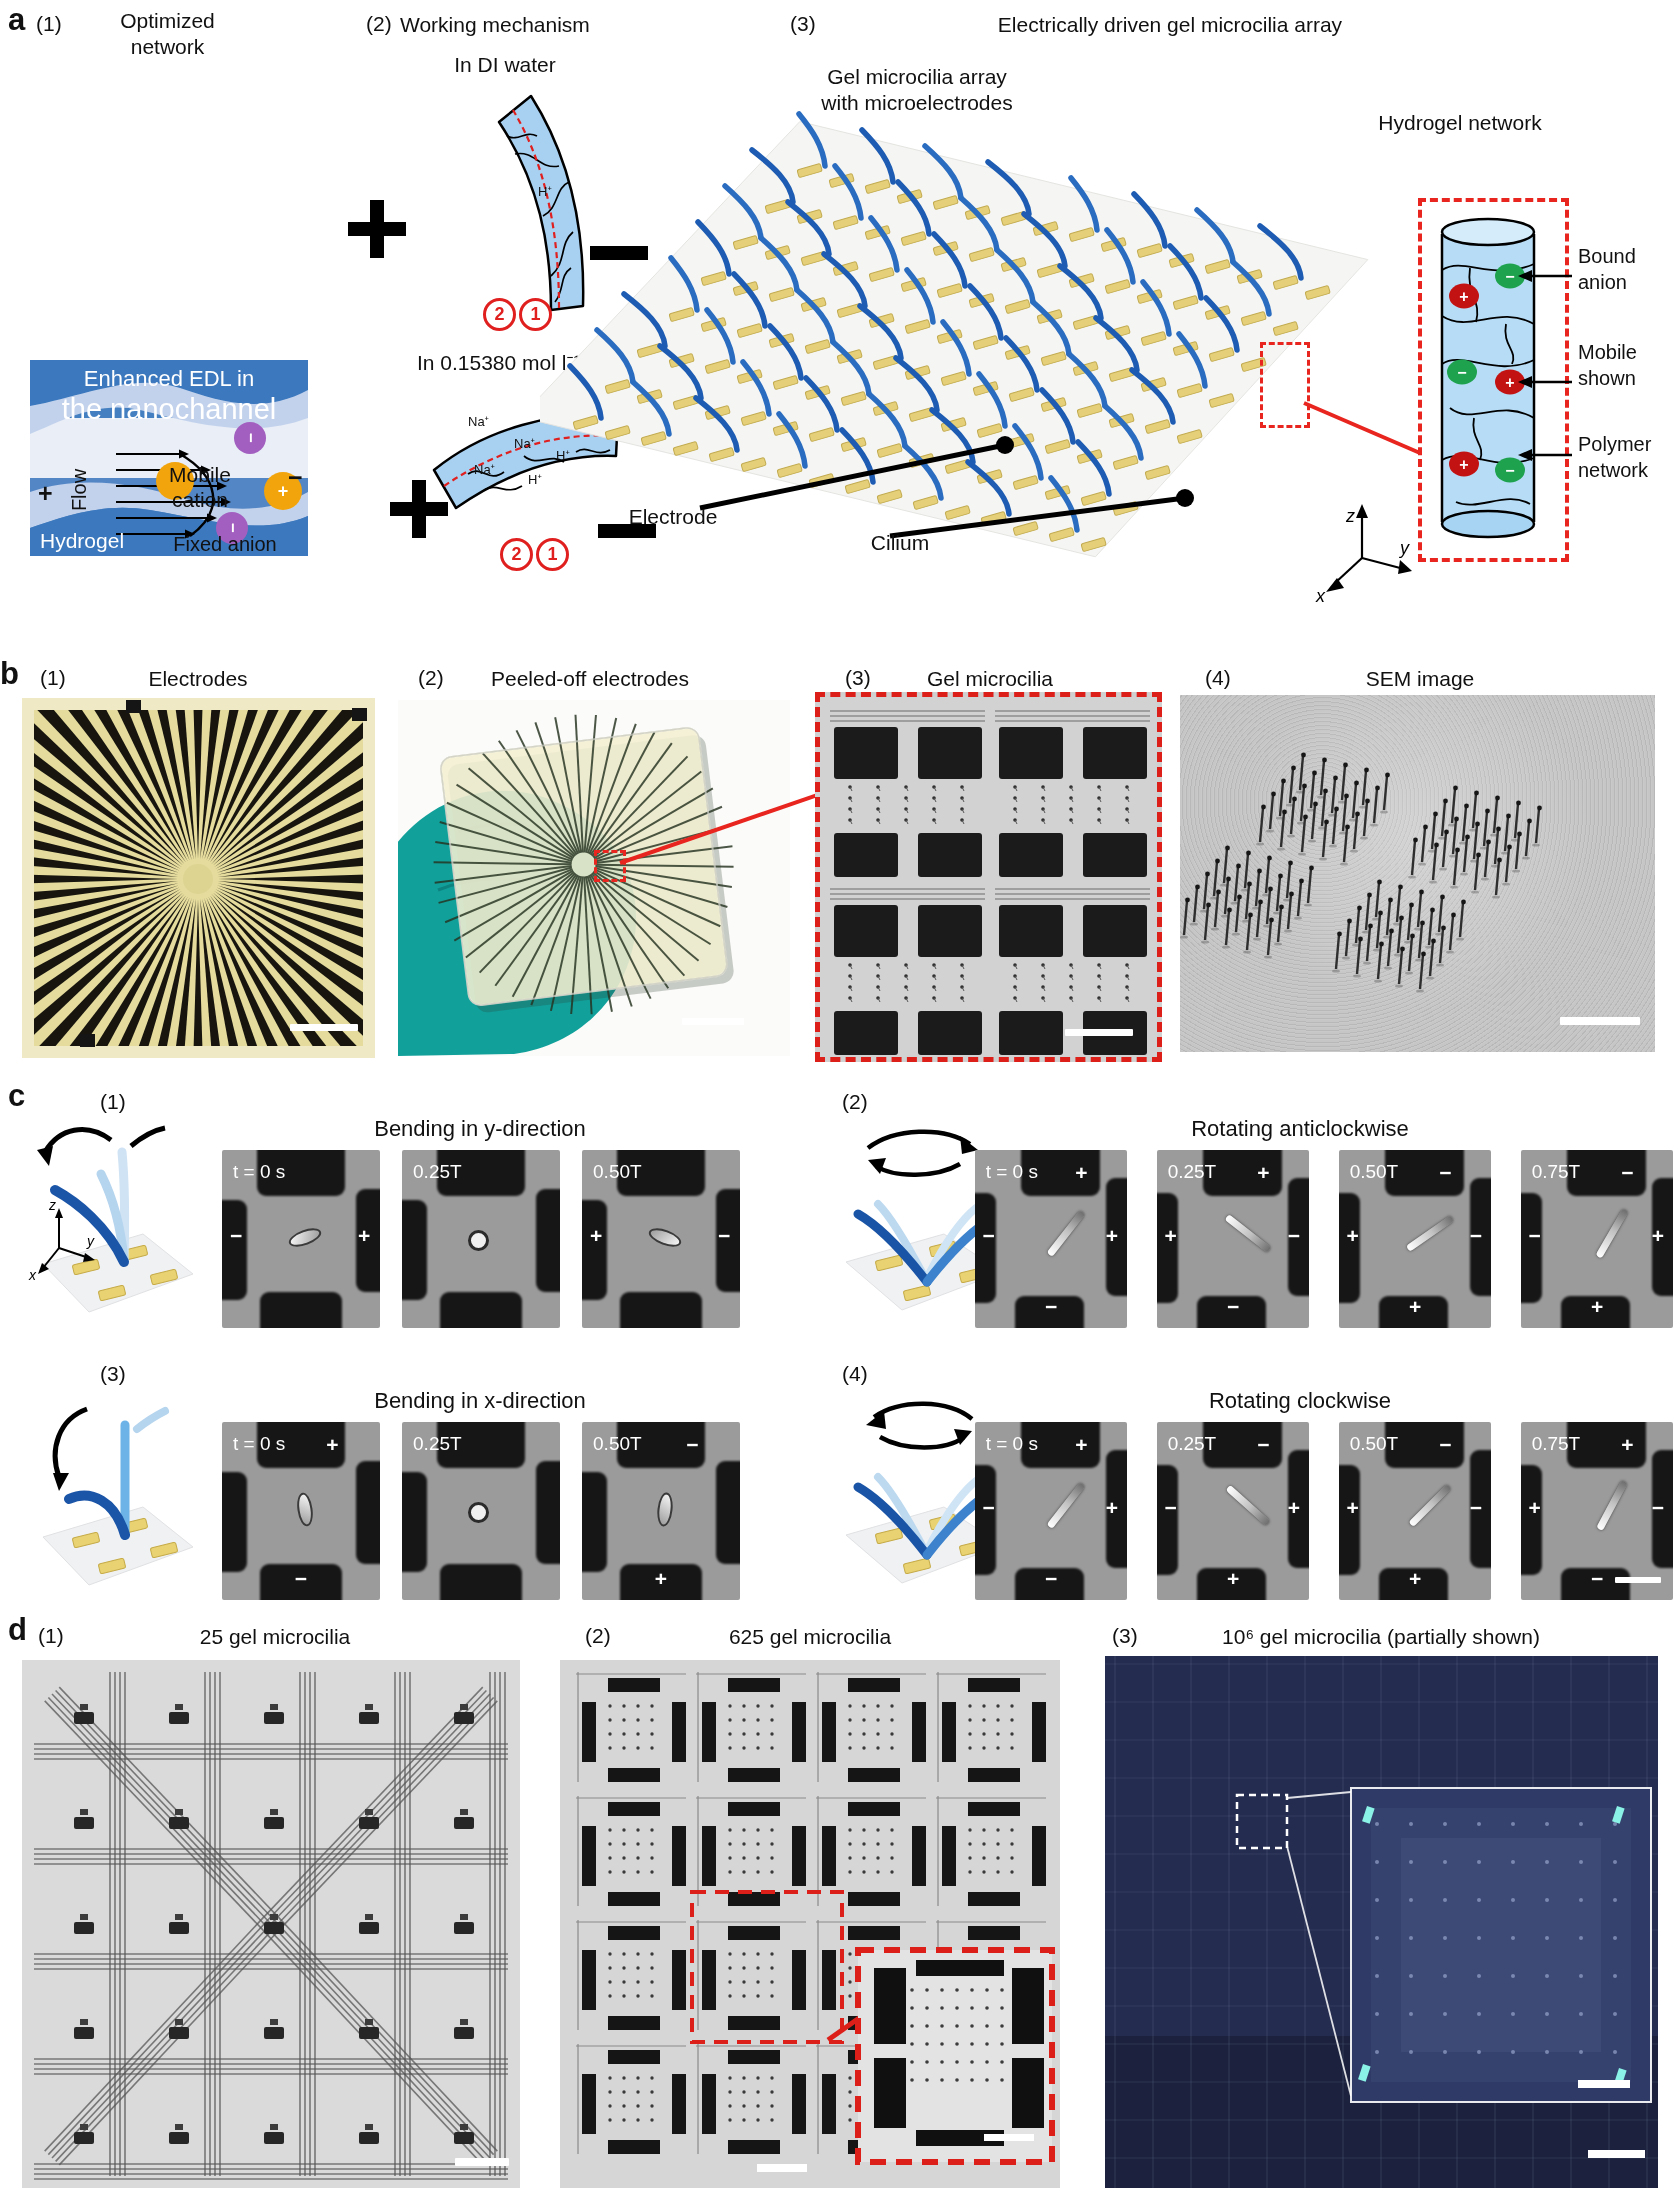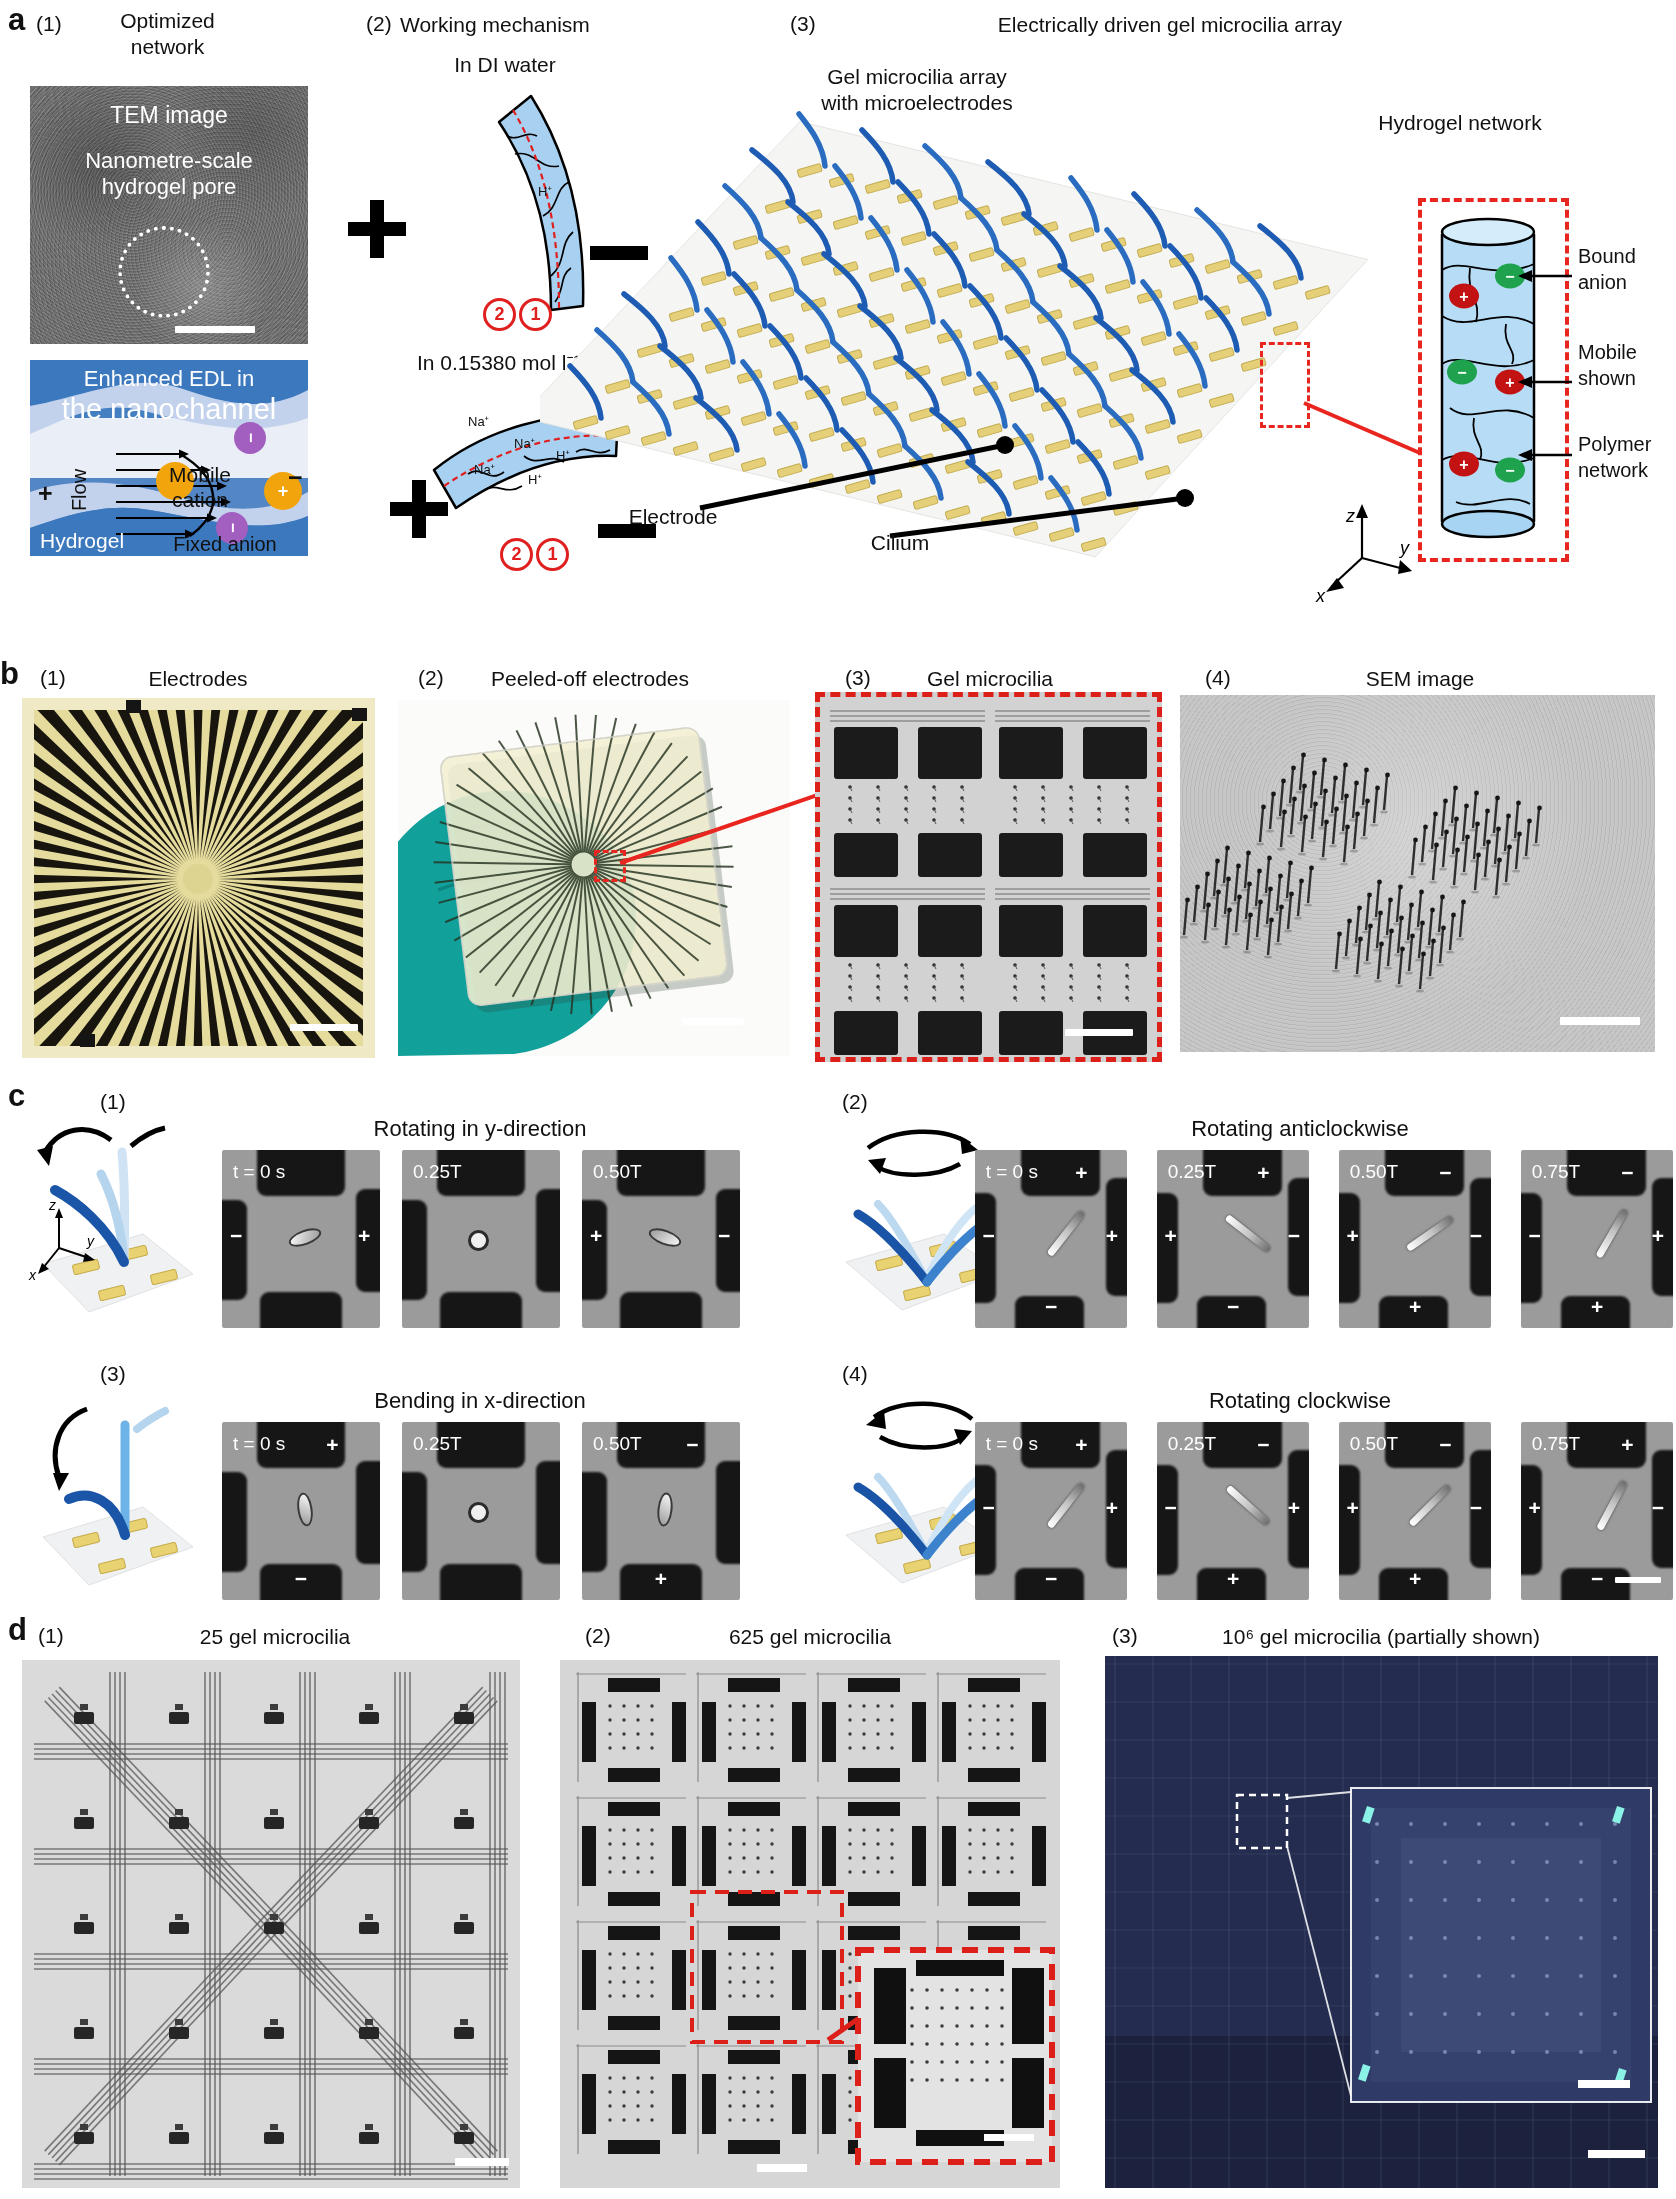--- a/index.html
+++ b/index.html
@@ -46,26 +46,20 @@
 </head>
 <body>
 
 <div class="fig">
 
   <div class="plabel" style="left:8px;top:4px">a</div>
 
   <div class="num" style="left:36px;top:12px">(1)</div>
   <div class="title" style="left:100px;top:8px;width:135px">Optimized network</div>
 
-  <div class="tem" style="left:30px;top:86px;width:278px;height:258px">
-    <div class="lbl tc wt" style="left:0;top:16px;width:100%;font-size:23px">TEM image</div>
-    <div class="lbl tc wt" style="left:10%;top:62px;width:80%;font-size:22px">Nanometre-scale hydrogel pore</div>
-    <div class="abs" style="left:88px;top:140px;width:84px;height:84px;border:4px dotted #fff;border-radius:50%"></div>
-    <div class="sbar" style="left:145px;top:240px;width:80px;height:7px"></div>
-  </div>
 
   <div class="abs" style="left:30px;top:360px;width:278px;height:196px;overflow:hidden">
     <svg class="abs" style="left:0;top:0" width="278" height="196">
       <rect x="0" y="0" width="278" height="78" fill="#447fc1"></rect>
       <rect x="0" y="58" width="278" height="66" fill="#e9eef7"></rect>
       <rect x="0" y="118" width="278" height="78" fill="#5386c5"></rect>
       <path d="M0,0 H278 V30 C230,56 186,40 150,28 C104,12 54,36 0,46 Z" fill="#3b78bd"></path>
       <path d="M0,46 C54,36 104,12 150,28 C186,40 230,56 278,30 V58 C220,80 160,62 110,50 C66,40 30,62 0,74 Z" fill="#c3d2ec"></path>
       <path d="M0,132 C50,114 110,124 160,140 C210,156 250,148 278,132 V156 C230,176 180,160 120,150 C70,142 30,158 0,168 Z" fill="#c3d2ec"></path>
       <path d="M0,168 C30,158 70,142 120,150 C180,160 230,176 278,156 V196 H0 Z" fill="#3b78bd"></path>
@@ -1087,21 +1081,21 @@
         <ellipse cx="240" cy="296" rx="4" ry="1.6" fill="rgba(70,70,70,.35)"></ellipse>
         <line x1="240" y1="294" x2="243" y2="260" stroke="#2e2e2e" stroke-width="2.4"></line>
         <circle cx="243.5" cy="259" r="2.4" fill="#161616"></circle>
       </svg>
     <div class="sbar" style="left:380px;top:322px;width:80px;height:8px"></div>
   </div>
 
   <div class="plabel" style="left:8px;top:1080px">c</div>
 
   <div class="num" style="left:100px;top:1090px">(1)</div>
-  <div class="title" style="left:235px;top:1116px;width:490px;font-size:22px">Rotating in y-direction</div>
+  <div class="title" style="left:235px;top:1116px;width:490px;font-size:22px">Bending in y-direction</div>
   <svg class="abs" style="left:25px;top:1112px" width="175" height="220">
     <polygon points="18,152 118,122 168,162 64,200" fill="#f0f1f3" stroke="#e0e1e3"></polygon>
     <g fill="#e8d272" stroke="#c6ab48">
       <rect x="48" y="150" width="26" height="10" rx="2" transform="rotate(-14 61 155)"></rect>
       <rect x="96" y="136" width="26" height="10" rx="2" transform="rotate(-14 109 141)"></rect>
       <rect x="74" y="176" width="26" height="10" rx="2" transform="rotate(-14 87 181)"></rect>
       <rect x="126" y="160" width="26" height="10" rx="2" transform="rotate(-14 139 165)"></rect>
     </g>
     <path d="M99,148 C100,112 100,72 97,40" stroke="#cfe3f4" stroke-width="9" fill="none" stroke-linecap="round"></path>
     <path d="M99,148 C96,116 88,86 76,62" stroke="#b5d4ee" stroke-width="9" fill="none" stroke-linecap="round"></path>

